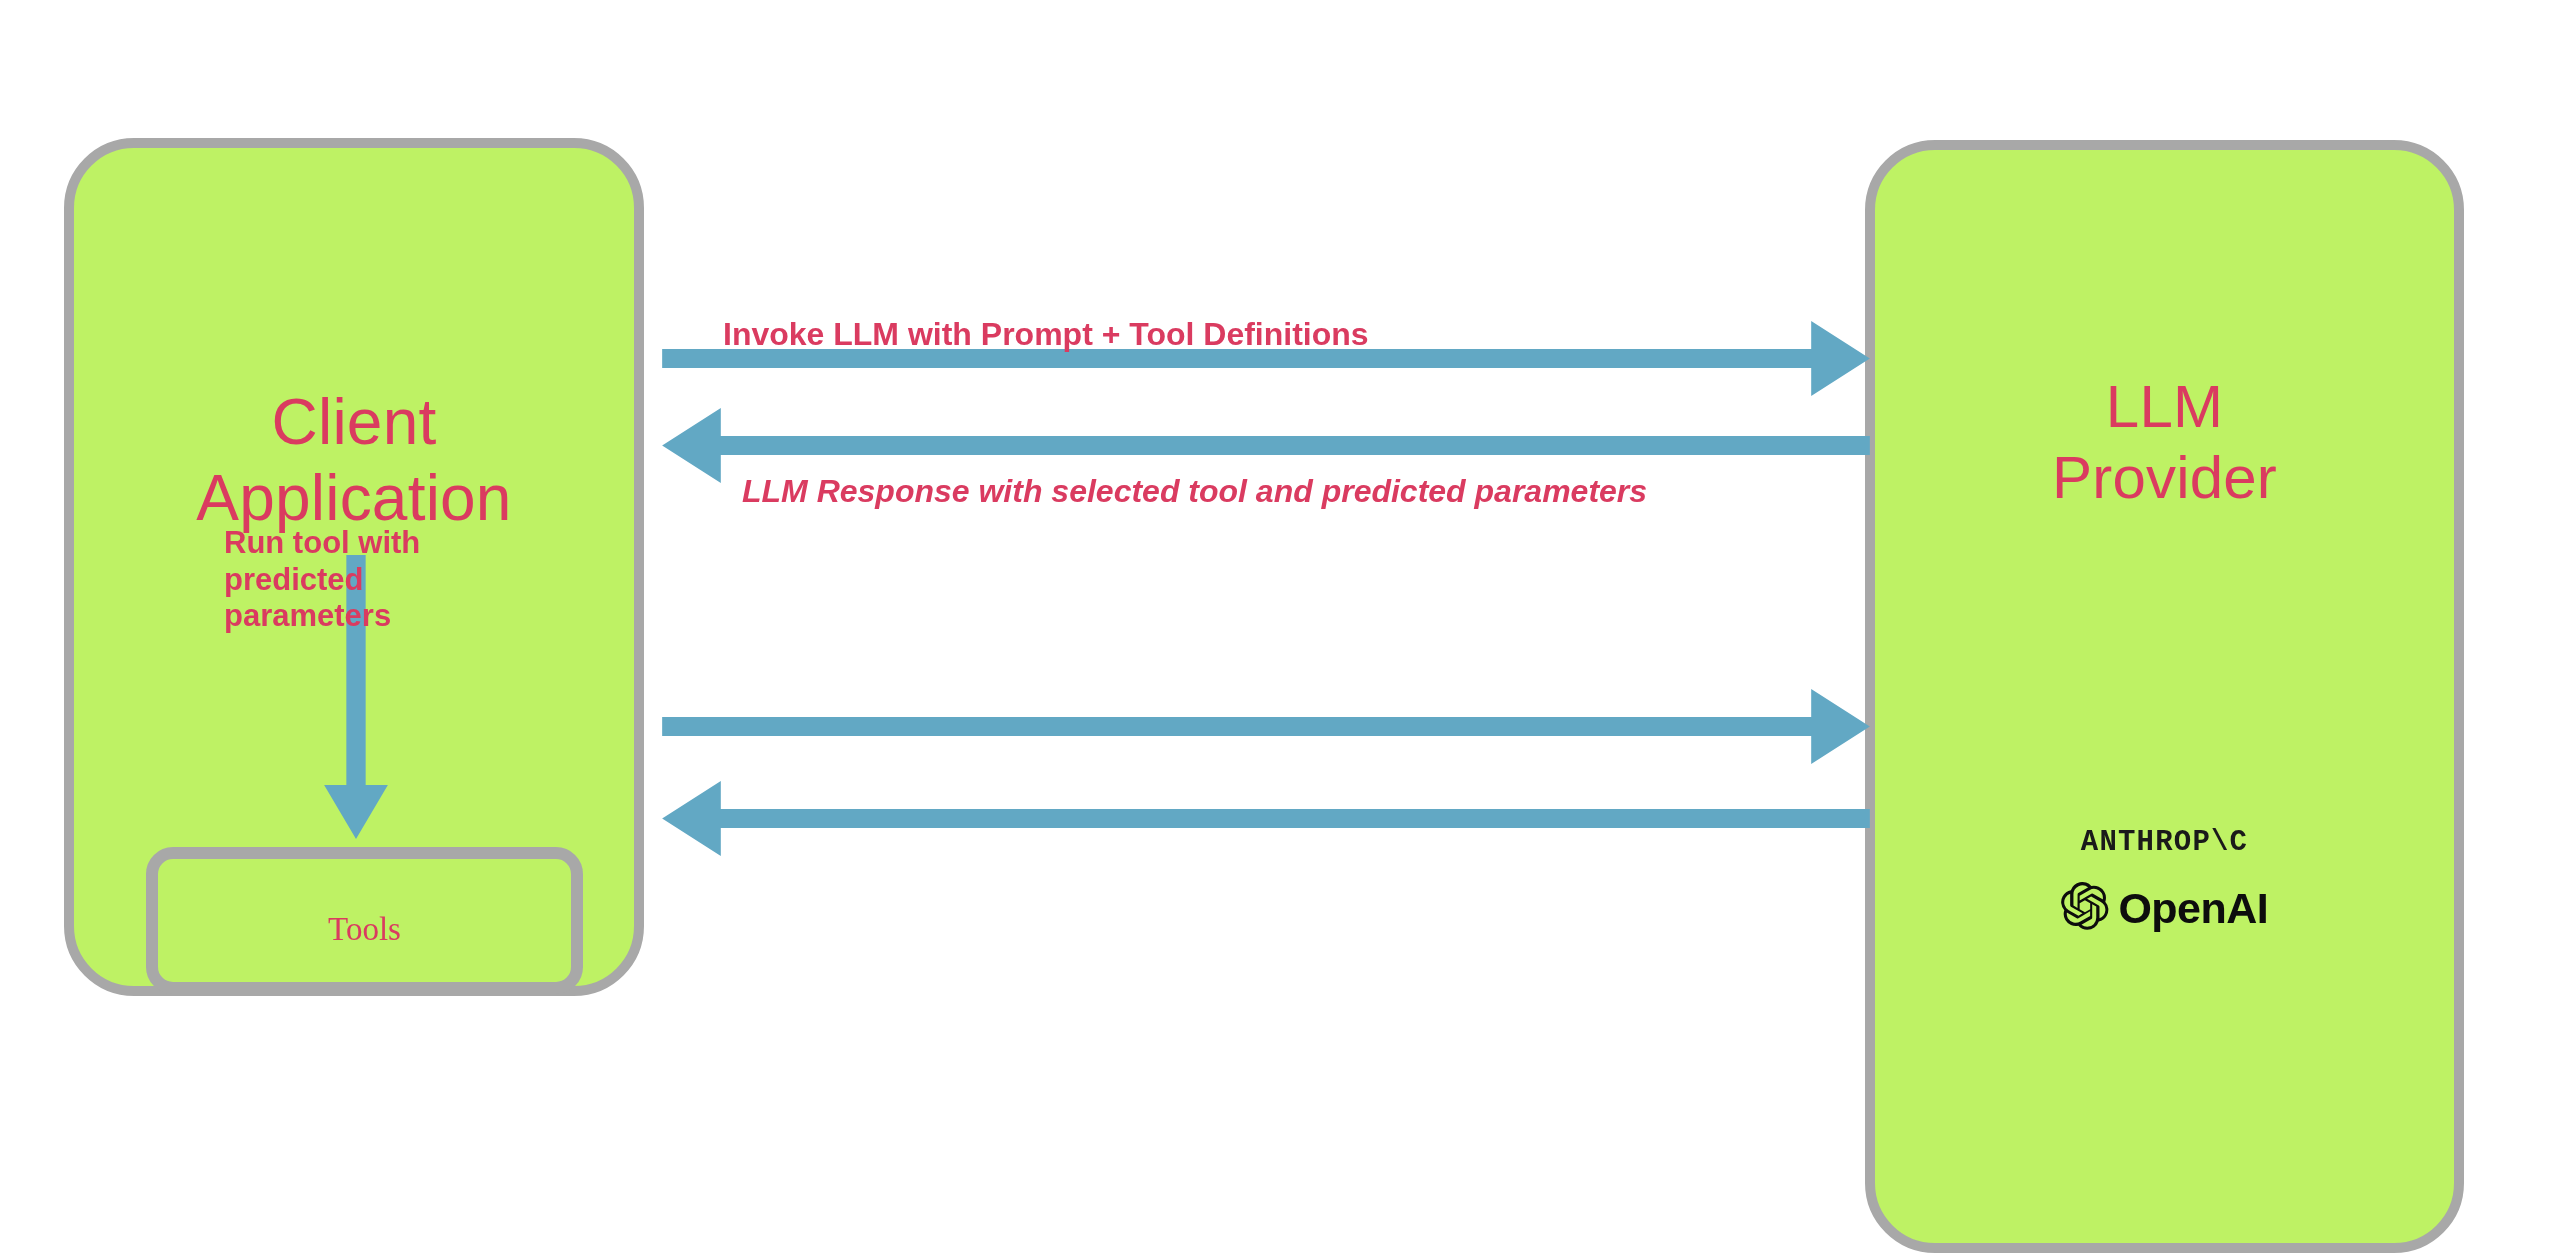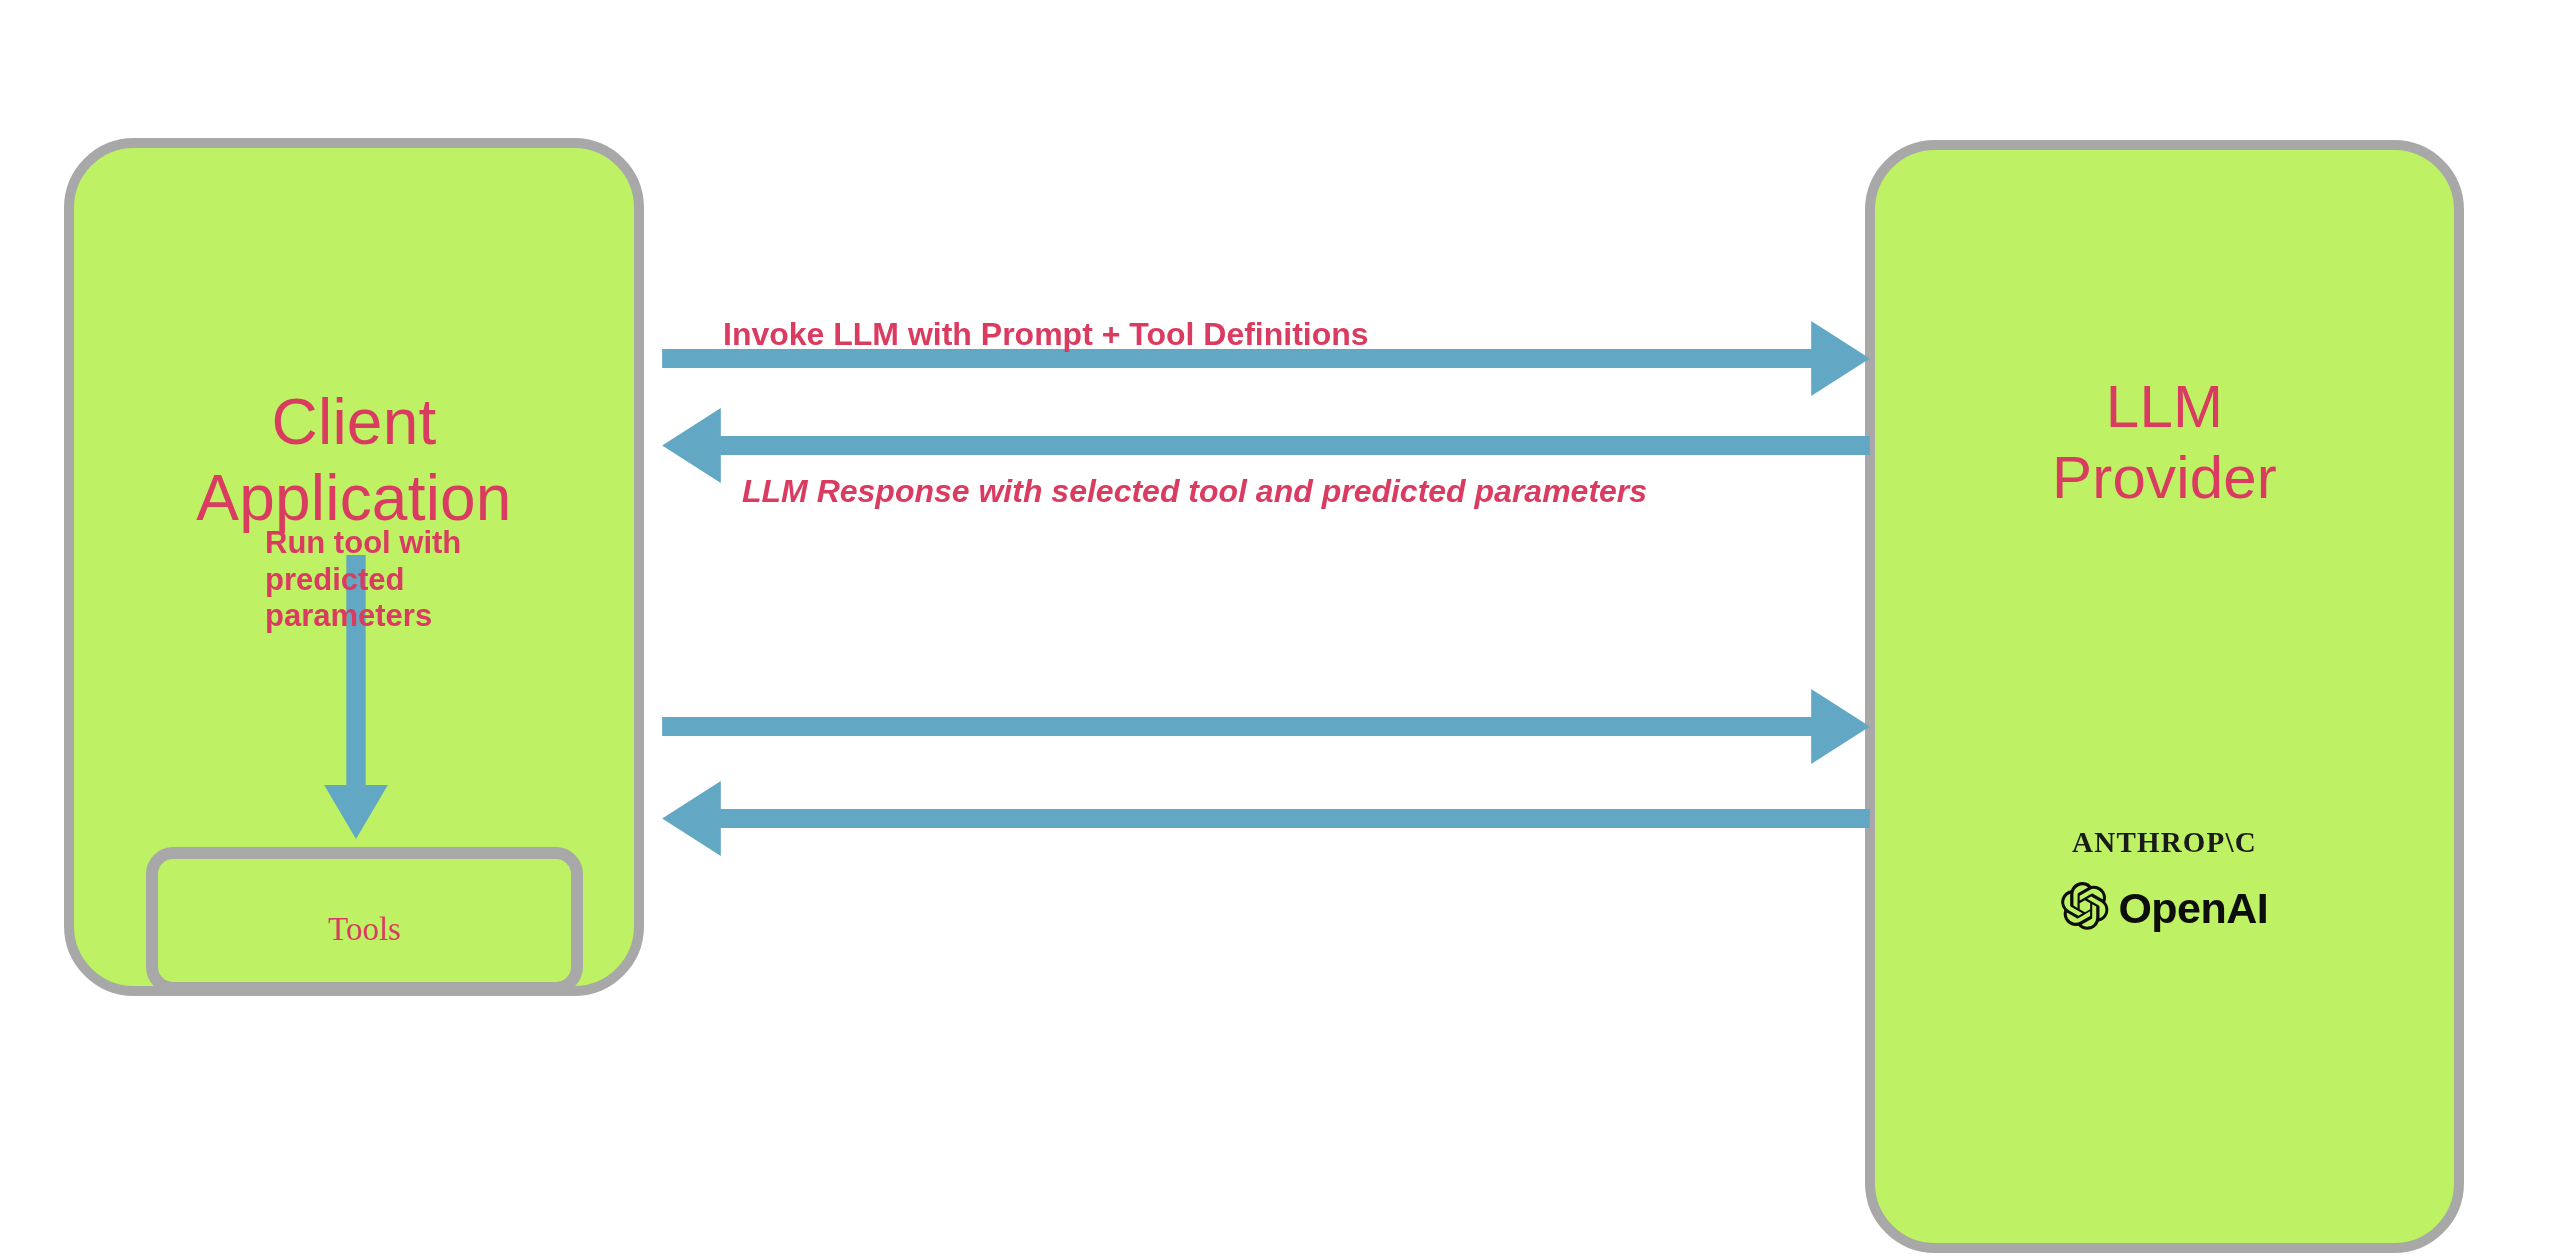--- a/index.html
+++ b/index.html
@@ -90,21 +90,21 @@
     display: flex;
     flex-direction: column;
     align-items: center;
     gap: 23px;
   }
   #anthropic-logo {
     color: #1a1a1a;
     font-size: 29px;
     font-weight: 700;
     letter-spacing: 1.2px;
-    font-family: Liberation Serif, serif;
+    font-family: Liberation Mono, monospace;
   }
   #openai-logo {
     display: flex;
     align-items: center;
     gap: 9.7px;
   }
   #openai-wordmark {
     color: #0d0d0d;
     font-size: 43px;
     font-weight: 700;
@@ -119,21 +119,21 @@
 
   
   .arrow-label {
     position: absolute;
     color: #da3b60;
     font-weight: 700;
     font-size: 32px;
     line-height: 1.18;
     white-space: nowrap;
   }
-  .arrow-label.multiline { white-space: pre-line; margin-left: 41px; }
+  .arrow-label.multiline { white-space: pre-line; }
 </style>
 </head>
 <body>
 
 <div id="canvas">
 
   <div class="node-box" id="client-box">
     <div class="node-title" id="client-title">Client
 Application</div>
 

